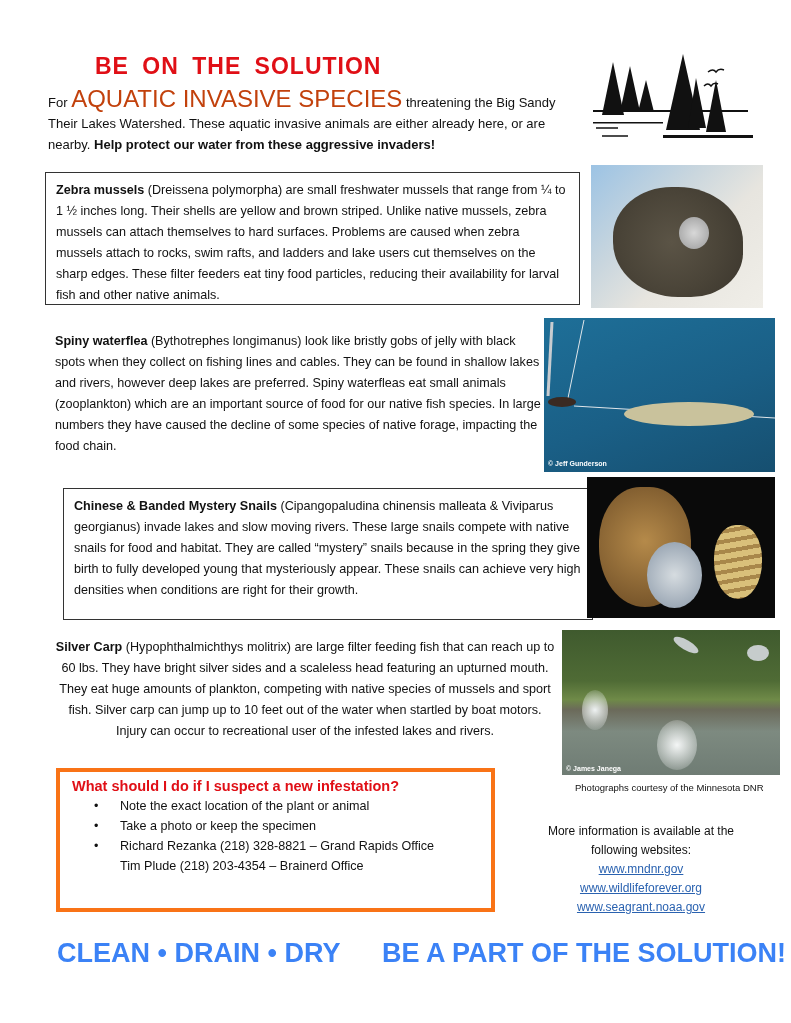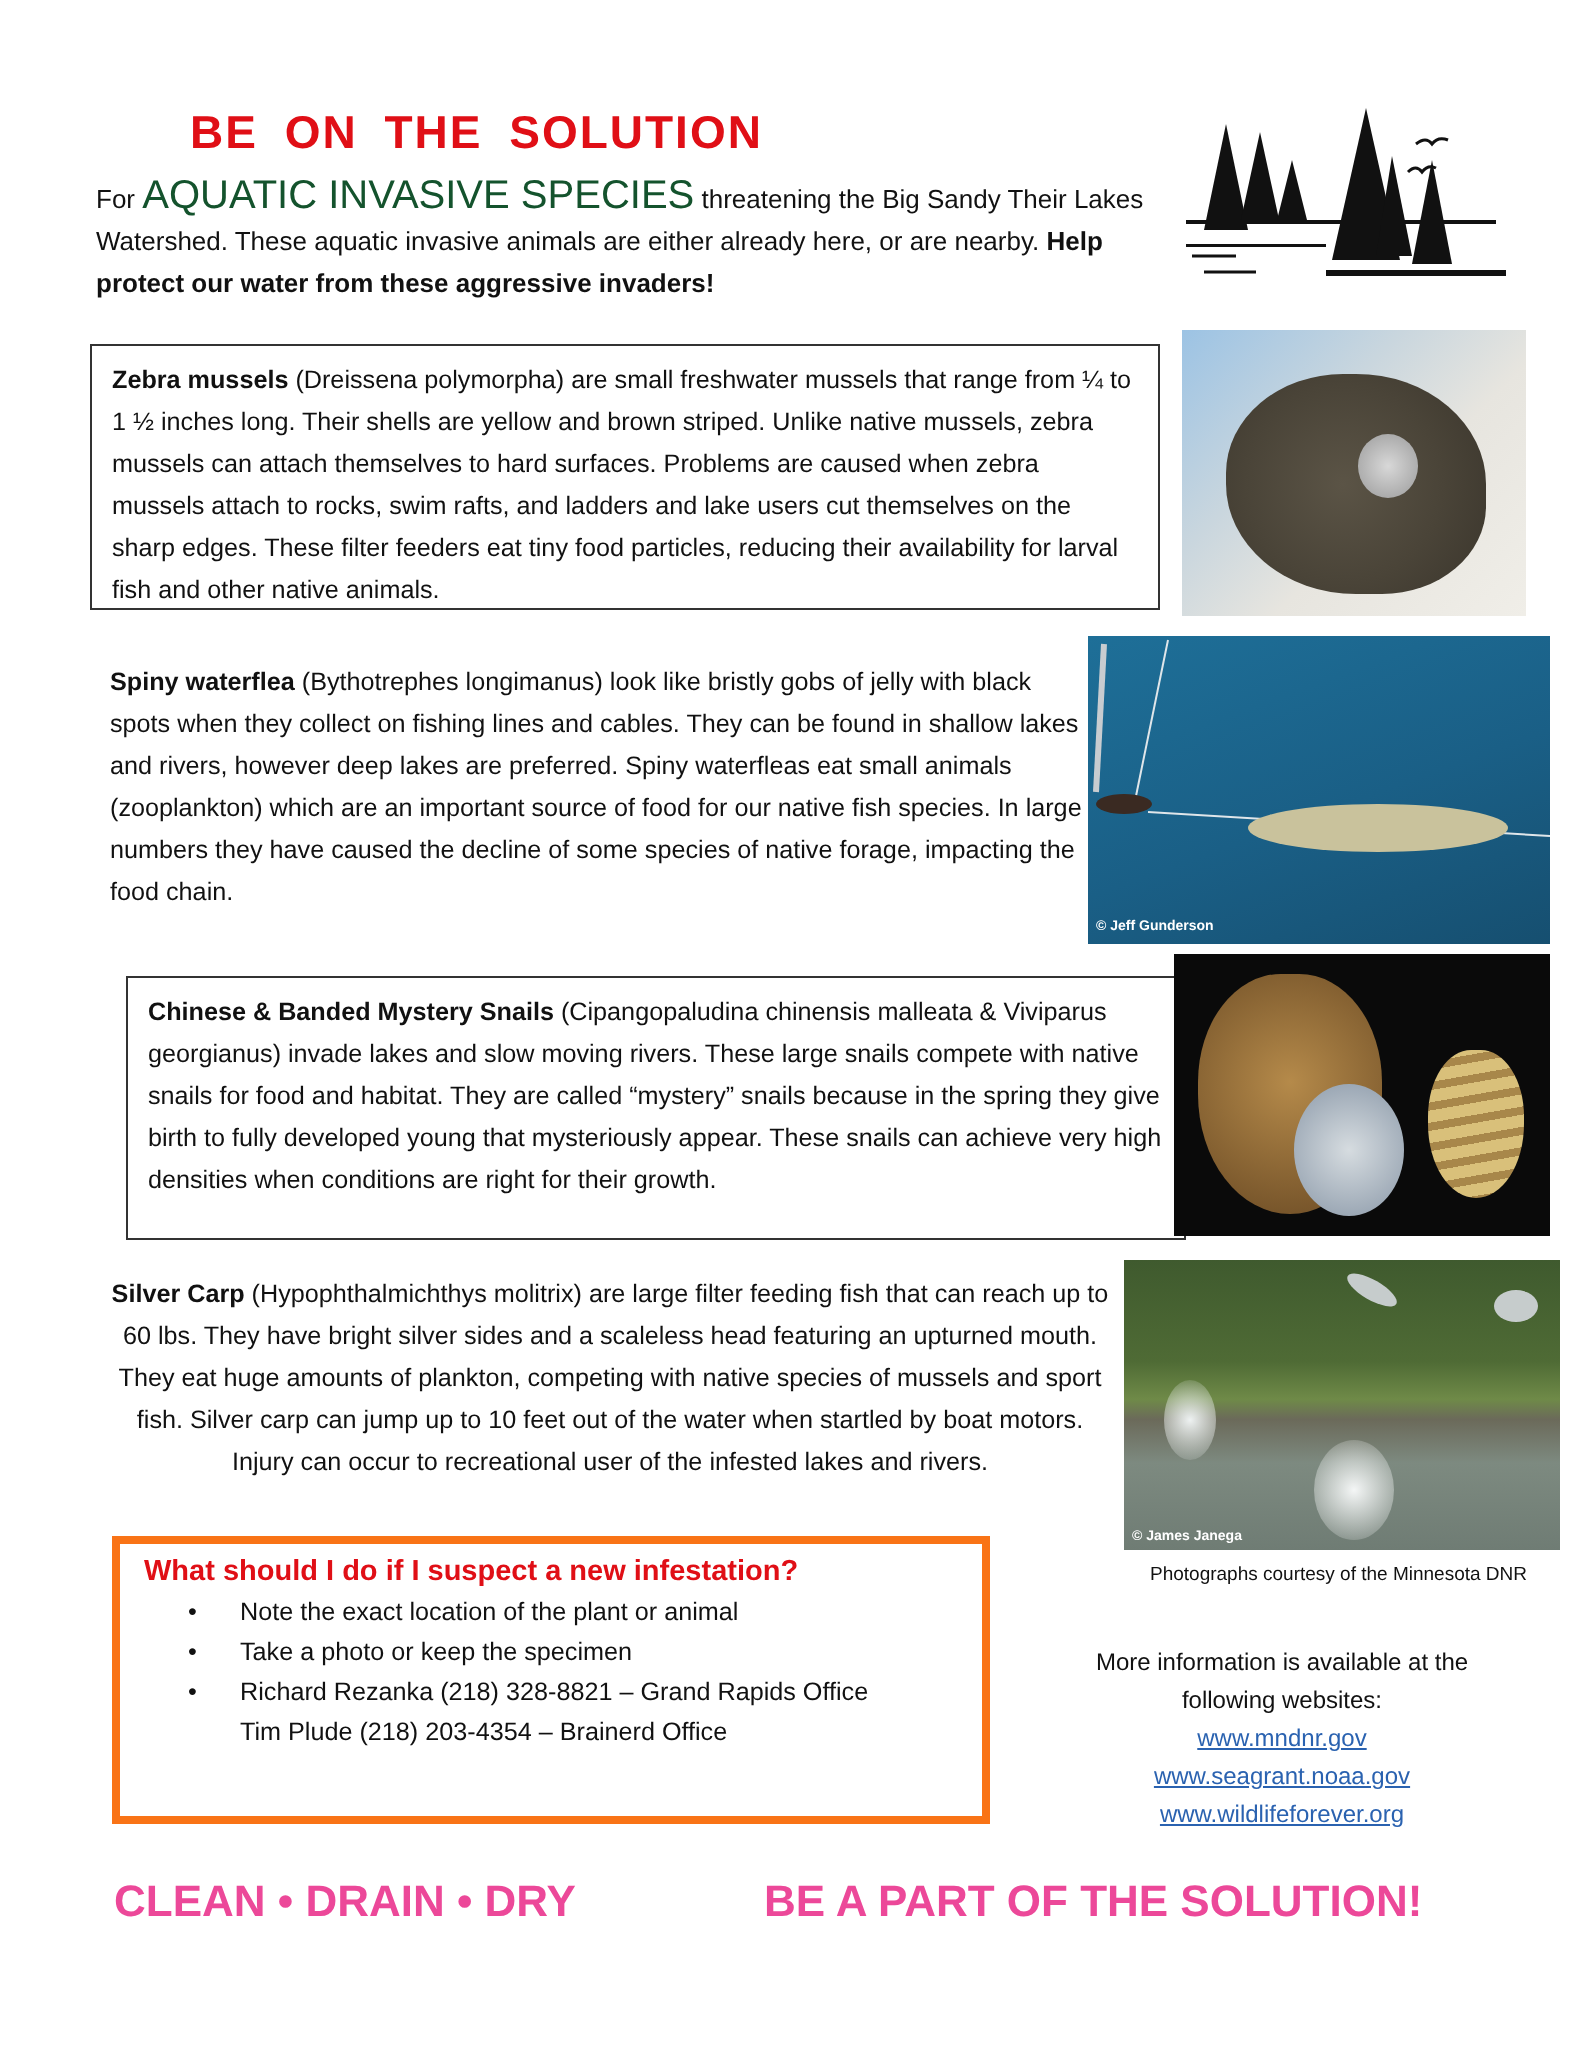--- a/index.html
+++ b/index.html
@@ -1,33 +1,33 @@
 <!DOCTYPE html>
 <html><head>
 <meta charset="utf-8">
 <style>
   html, body { margin:0; padding:0; background:#fff; }
   body { width:791px; height:1023px; position:relative; overflow:hidden;
          font-family:"Liberation Sans", sans-serif; color:#111; }
   .abs { position:absolute; }
   .title { left:95px; top:53px; font-size:23px; font-weight:bold; color:#e00f16; letter-spacing:1px; word-spacing:6px; }
   .intro { left:48px; top:88px; width:540px; font-size:13px; line-height:21px; }
-  .intro .big { color:#14532d; font-size:20px; }
+  .intro .big { color:#c2410c; font-size:24px; }
   .box { border:1.5px solid #333; box-sizing:border-box; padding:7px 10px; font-size:12.6px; line-height:21px; }
   .plain { font-size:12.6px; line-height:21px; }
   b { font-weight:bold; }
   .img { overflow:hidden; }
   .redbox { left:56px; top:768px; width:439px; height:144px; border:4px solid #f97316; box-sizing:border-box; padding:6px 12px; }
   .redbox h3 { margin:0 0 2px 0; font-size:14.5px; color:#e00f16; font-weight:bold; }
   .redbox ul { margin:0; padding-left:48px; font-size:12.6px; line-height:20px; list-style:none; }
   .redbox li { position:relative; }
   .redbox li .bullet { position:absolute; left:-26px; top:0; }
   .more { left:530px; top:822px; width:222px; text-align:center; font-size:12px; line-height:19px; }
   .more a { color:#2a62b0; text-decoration:underline; display:block; }
-  .footer { top:938px; font-size:22px; font-weight:bold; color:#ec4899; }
+  .footer { top:938px; font-size:27px; font-weight:bold; color:#3b82f6; }
   .caption { left:575px; top:782px; font-size:9.5px; }
   .credit { font-size:7px; color:#fff; font-weight:bold; position:absolute; }
 </style>
 </head>
 <body>
 
 <div class="abs title">BE  ON  THE  SOLUTION</div>
 
 <div class="abs intro">
   <span>For </span><span class="big">AQUATIC INVASIVE SPECIES</span><span> threatening the Big Sandy Their Lakes Watershed.  These aquatic invasive animals are either already here, or are nearby.  </span><b>Help protect our water from these aggressive invaders!</b>
@@ -103,18 +103,18 @@
     <li><span class="bullet">•</span><span>Take a photo or keep the specimen</span></li>
     <li><span class="bullet">•</span></li>
     <li>Richard Rezanka (218) 328-8821 – Grand Rapids Office</li>
     <li>Tim Plude (218) 203-4354 – Brainerd Office</li>
   </ul>
 </div>
 
 <div class="abs more">
   <div>More information is available at the following websites:</div>
   <a>www.mndnr.gov</a>
+  <a>www.wildlifeforever.org</a>
   <a>www.seagrant.noaa.gov</a>
-  <a>www.wildlifeforever.org</a>
 </div>
 
 <div class="abs footer" style="left:57px;">CLEAN • DRAIN •  DRY</div>
 <div class="abs footer" style="left:382px;">BE A PART OF THE SOLUTION!</div>
 
 </body></html>

